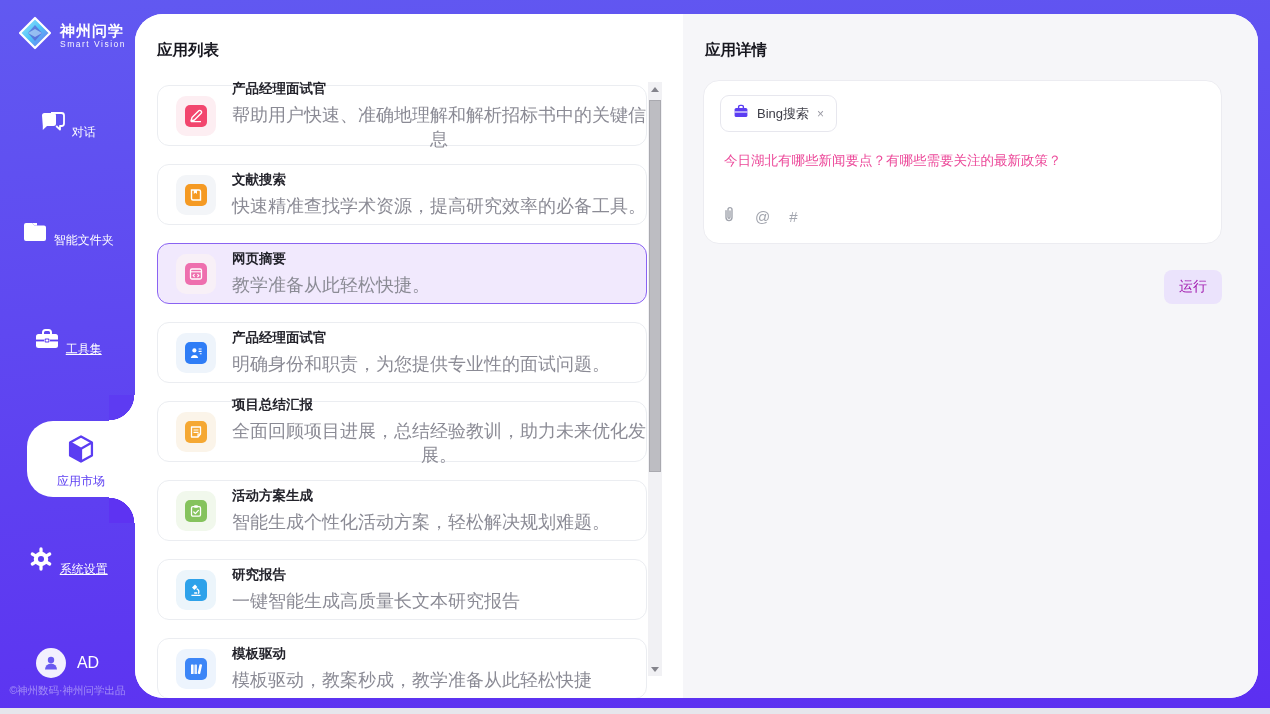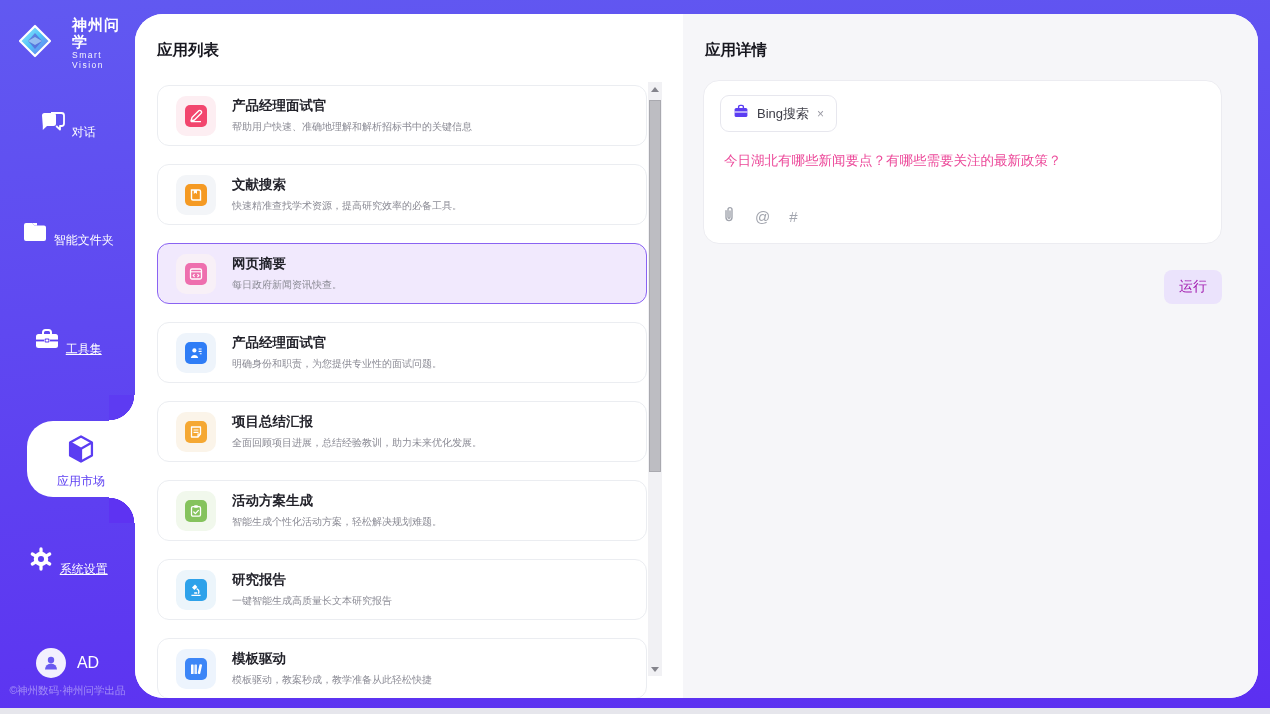--- a/index.html
+++ b/index.html
@@ -7,21 +7,21 @@
   body {
     font-family:"Liberation Sans","DejaVu Sans",sans-serif;
     background:linear-gradient(175deg,#6159f1 0%,#5c2ff1 100%);
     position:relative;
   }
   
   .bottom-strip { position:absolute; left:0; right:0; bottom:0; height:6px; background:#e6e6ec; z-index:5; }
 
   
   .sidebar { position:absolute; left:0; top:0; width:135px; height:714px; color:#fff; z-index:3; }
-  .logo { position:absolute; top:16px; left:18px; display:flex; align-items:center; gap:20px; }
+  .logo { position:absolute; top:16px; left:18px; display:flex; align-items:center; gap:8px; }
   .logo-name { font-size:15px; font-weight:bold; letter-spacing:1px; line-height:17px; }
   .logo-sub { font-size:8.5px; letter-spacing:1.5px; opacity:.95; }
   .nav-item { position:absolute; left:0; width:135px; text-align:center; cursor:pointer; }
   .nav-item .nav-label { display:inline-block; font-size:12px; margin-top:6px; color:#fff; }
   .nav-item.underline .nav-label { text-decoration:underline; }
   .nav-icon { display:inline-block; }
 
   
   .active-bubble { position:absolute; left:27px; right:0; top:421px; height:76px;
     background:#fff; border-radius:26px 0 0 26px; text-align:center; padding-top:12px; cursor:pointer; }
@@ -49,21 +49,21 @@
   .app-list { position:absolute; top:71px; left:22px; width:490px; }
   .app-card { height:61px; border:1px solid #ebedf1; border-radius:12px; margin-bottom:18px;
     display:flex; align-items:center; padding-left:18px; background:#fff; cursor:pointer; }
   .app-card.selected { background:#f1e9fd; border:1px solid #8a63f2; }
   .tile { width:40px; height:40px; border-radius:10px; flex:none;
     display:flex; align-items:center; justify-content:center; background:var(--tile,#f3f5f8); }
   .glyph { width:22px; height:22px; border-radius:5px; background:var(--glyph,#999);
     display:flex; align-items:center; justify-content:center; }
   .card-text { margin-left:16px; }
   .card-title { font-size:13.5px; font-weight:bold; color:#23232b; }
-  .card-desc { font-size:10px; color:#8b8b95; margin-top:5px;text-align:center; }
+  .card-desc { font-size:18px; color:#8b8b95; margin-top:5px;text-align:center; }
 
   
   .scrollbar { position:absolute; top:68px; right:21px; width:14px; height:594px; background:#f1f1f4; }
   .sb-btn { position:absolute; left:0; width:14px; height:14px; display:flex; align-items:center; justify-content:center; cursor:pointer; }
   .sb-up { top:0; } .sb-down { bottom:0; }
   .tri-up { width:0; height:0; border-left:4px solid transparent; border-right:4px solid transparent; border-bottom:5px solid #84848c; }
   .tri-down { width:0; height:0; border-left:4px solid transparent; border-right:4px solid transparent; border-top:5px solid #84848c; }
   .sb-thumb { position:absolute; left:1px; width:12px; top:18px; height:372px; background:#bdbdc2; border:1px solid #a9a9af; cursor:pointer; }
 
   
@@ -227,21 +227,21 @@
           <span class="glyph">
             <svg width="14" height="14" viewBox="0 0 14 14">
                 <rect x="1.5" y="2" width="11" height="10" rx="1.5" fill="none" stroke="#fff" stroke-width="1.3"></rect>
                 <path d="M1.5 4.8h11" stroke="#fff" stroke-width="1.1"></path>
                 <path d="M5.6 7.2l-1.4 1.4 1.4 1.4M8.4 7.2l1.4 1.4-1.4 1.4" fill="none" stroke="#fff" stroke-width="1.1"></path>
               </svg>
           </span>
         </span>
         <span class="card-text">
           <div class="card-title">网页摘要</div>
-          <div class="card-desc">每日政府新闻资讯快查。</div>
+          <div class="card-desc">教学准备从此轻松快捷。</div>
         </span>
       </div>
 
       <div class="app-card" style="--tile: #eef4fb; --glyph: #2f7df6;">
         <span class="tile">
           <span class="glyph">
             <svg width="14" height="14" viewBox="0 0 14 14">
                 <circle cx="5.4" cy="4.4" r="2.1" fill="#fff"></circle>
                 <path d="M1.8 12a3.8 3.8 0 0 1 7.4 0z" fill="#fff"></path>
                 <path d="M9.6 3h3M9.6 5.4h3M10.8 7.8h1.8" stroke="#fff" stroke-width="1.1"></path>

